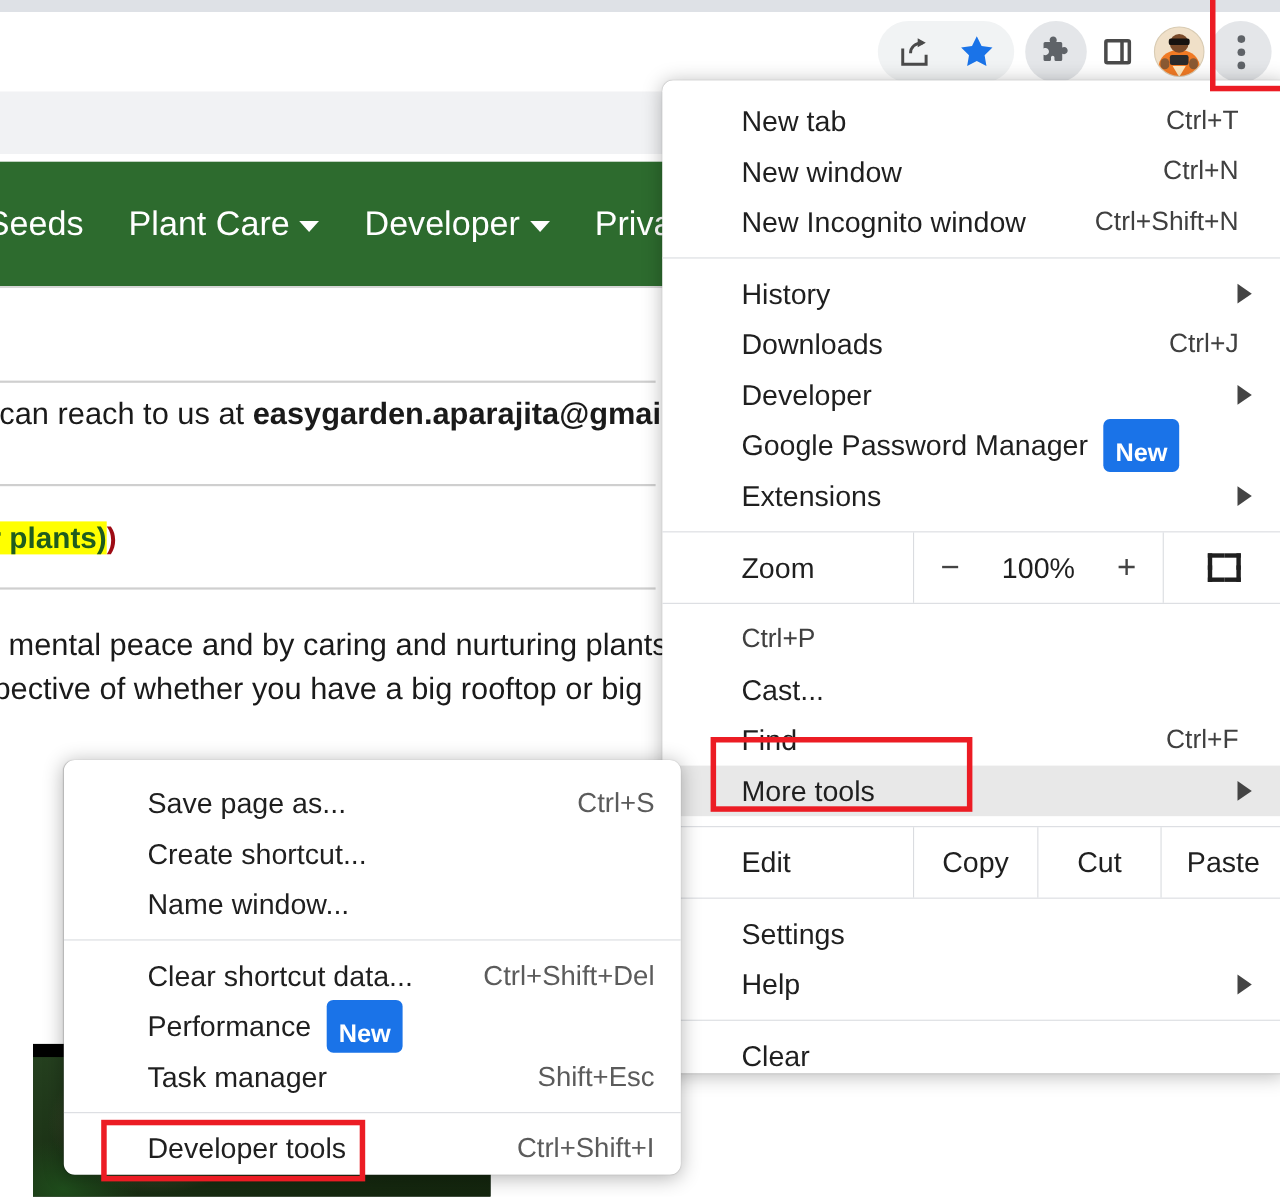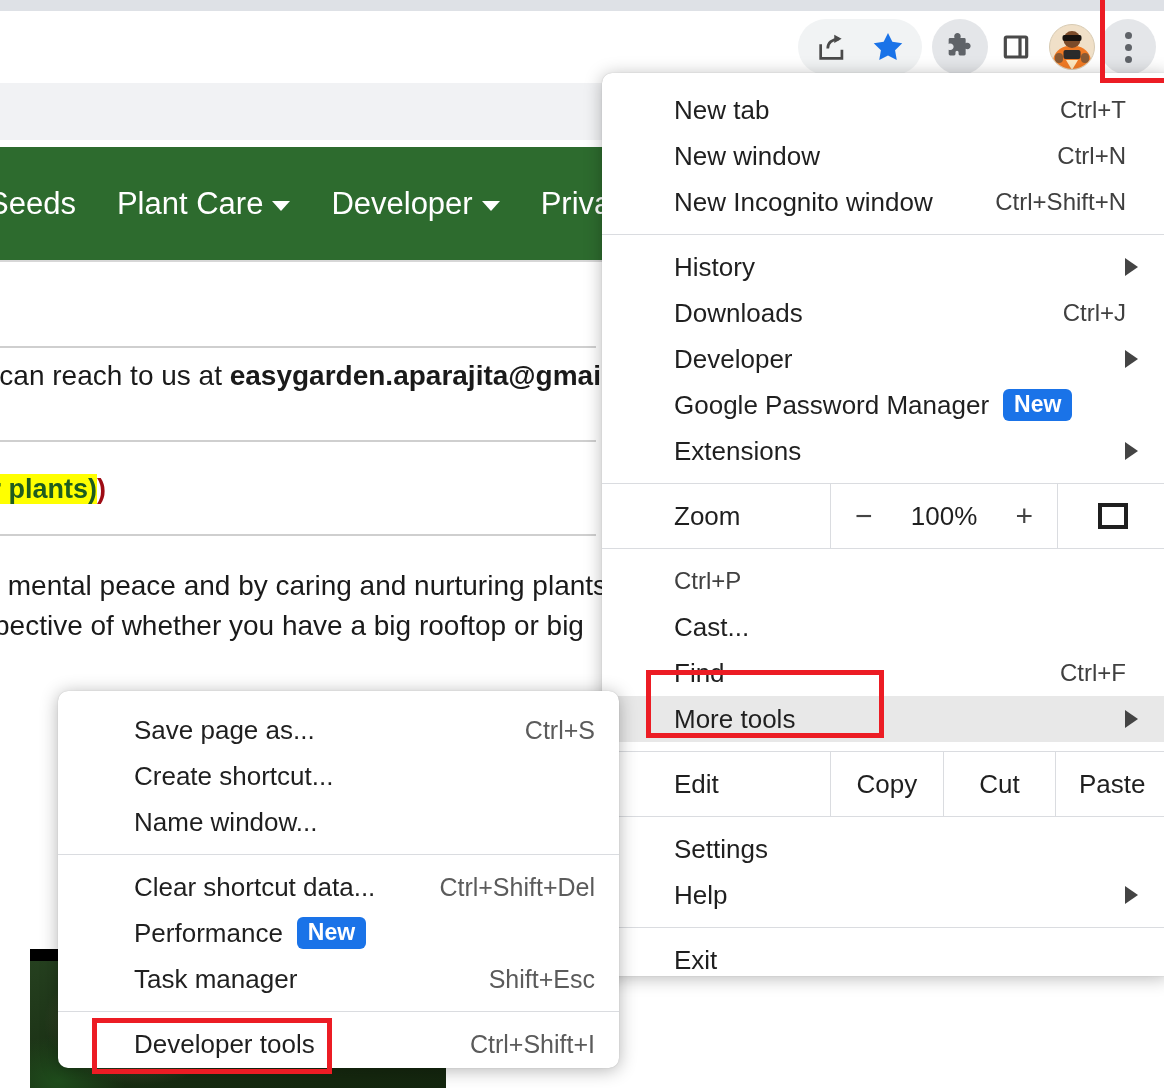--- a/index.html
+++ b/index.html
@@ -150,21 +150,21 @@
   }
   .mi .lbl { flex: 1; }
   .mi .accel { color: #404040; font-size: 24px; padding-right: 20px; }
   .mi.hovered { background: #e8e8e8; }
   .arrow-right {
     width: 0; height: 0; border-top: 9px solid transparent; border-bottom: 9px solid transparent;
     border-left: 13px solid #444; margin-right: 8px;
   }
   .badge-new {
     background: #1a73e8; color: #ffffff; font-size: 23px; font-weight: bold;
-    border-radius: 6px; padding: 2px 11px 4px; margin-left: 14px; line-height: 1.15;
+    border-radius: 6px; padding: 17px 11px 4px; margin-left: 14px; line-height: 1.15;
   }
   .msep { height: 1px; background: #dadce0; margin: 9px 0; }
 
   .zoom-row {
     display: flex; align-items: stretch; height: 64px; border-bottom: 1px solid #dadce0;
     border-top: 1px solid #dadce0;
   }
   .zoom-label { flex: 0 0 228px; display: flex; align-items: center; padding-left: 72px; box-sizing: border-box; }
   .zoom-ctrls {
     flex: 1; display: flex; align-items: center; justify-content: center; gap: 32px;
@@ -402,21 +402,21 @@
       <span class="lbl">Settings</span>
     </div>
     <div class="mi">
       <span class="lbl">Help</span>
       <span class="arrow-right"></span>
     </div>
 
     <div class="msep"></div>
 
     <div class="mi">
-      <span class="lbl">Exit</span>
+      <span class="lbl">Clear</span>
     </div>
   </div>
 
   <div class="submenu">
     <div style="height:16px"></div>
     <div class="smi">
       <span class="lbl">Save page as...</span>
       <span class="accel">Ctrl+S</span>
     </div>
     <div class="smi">

